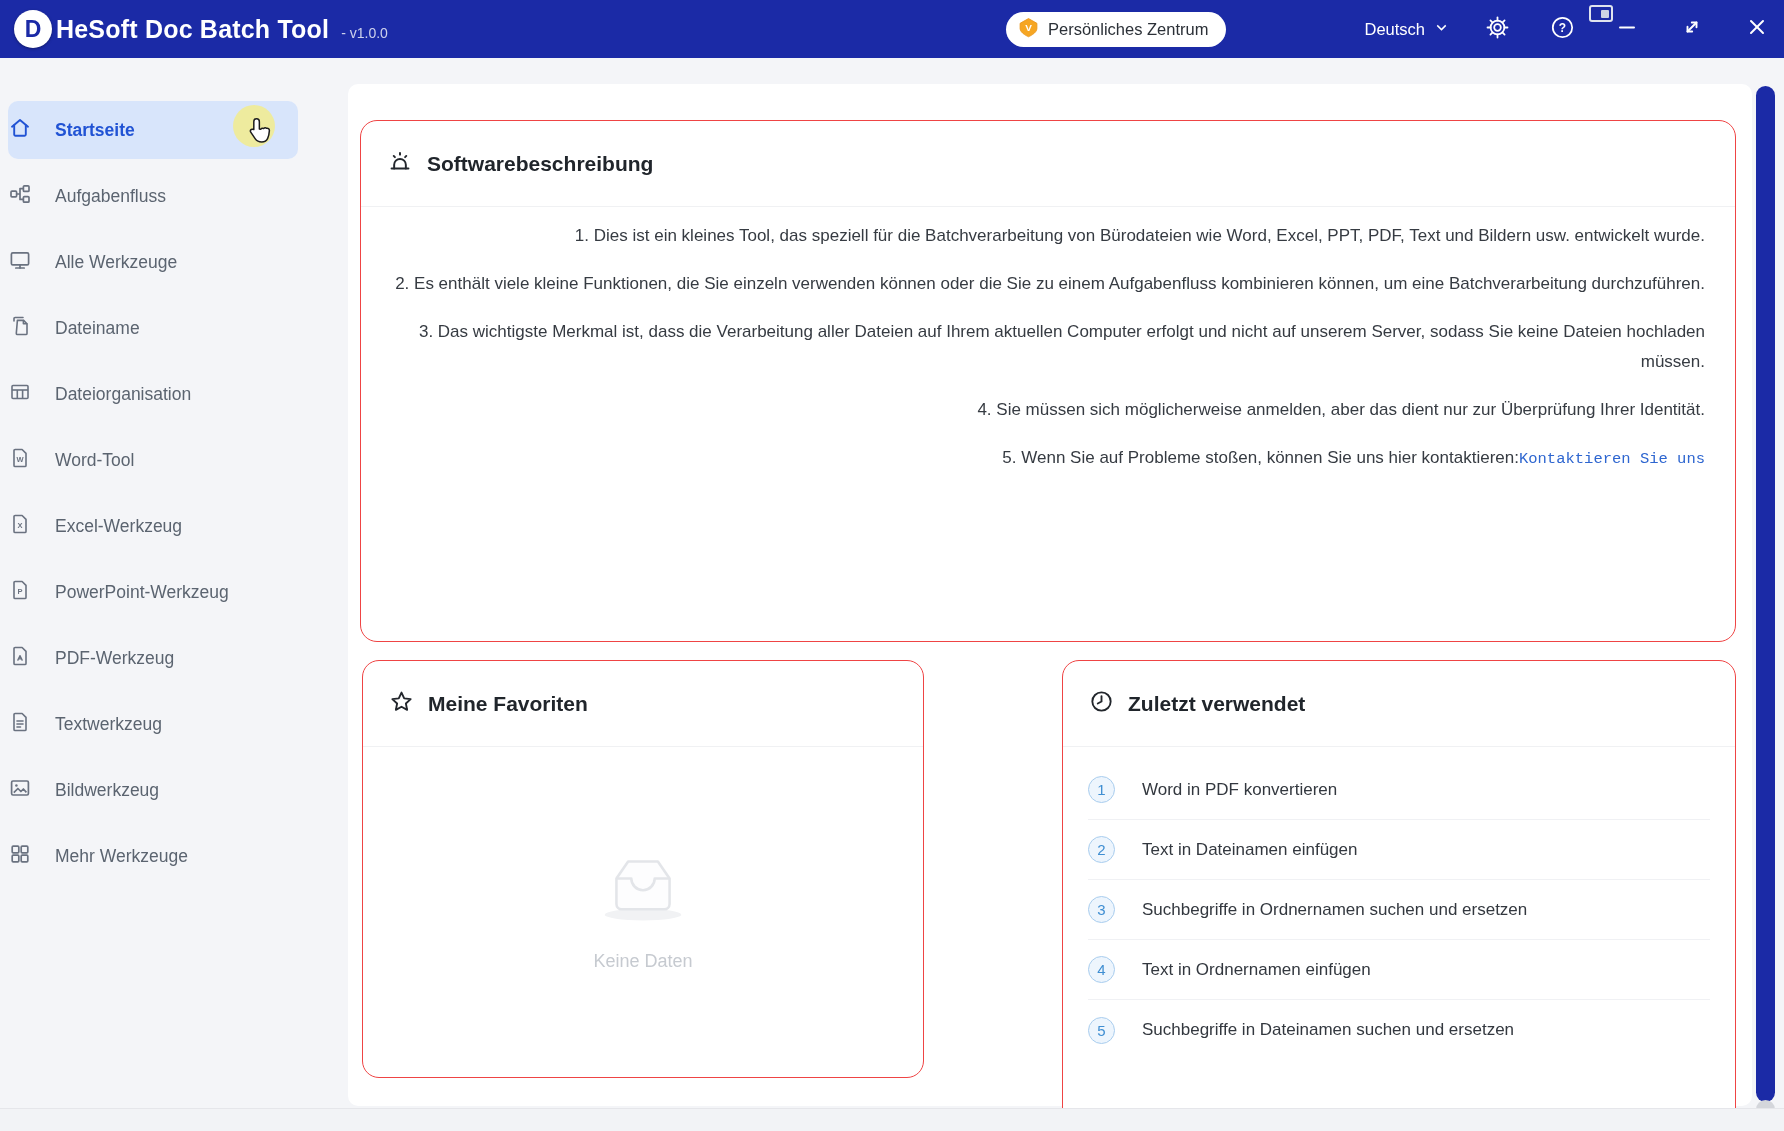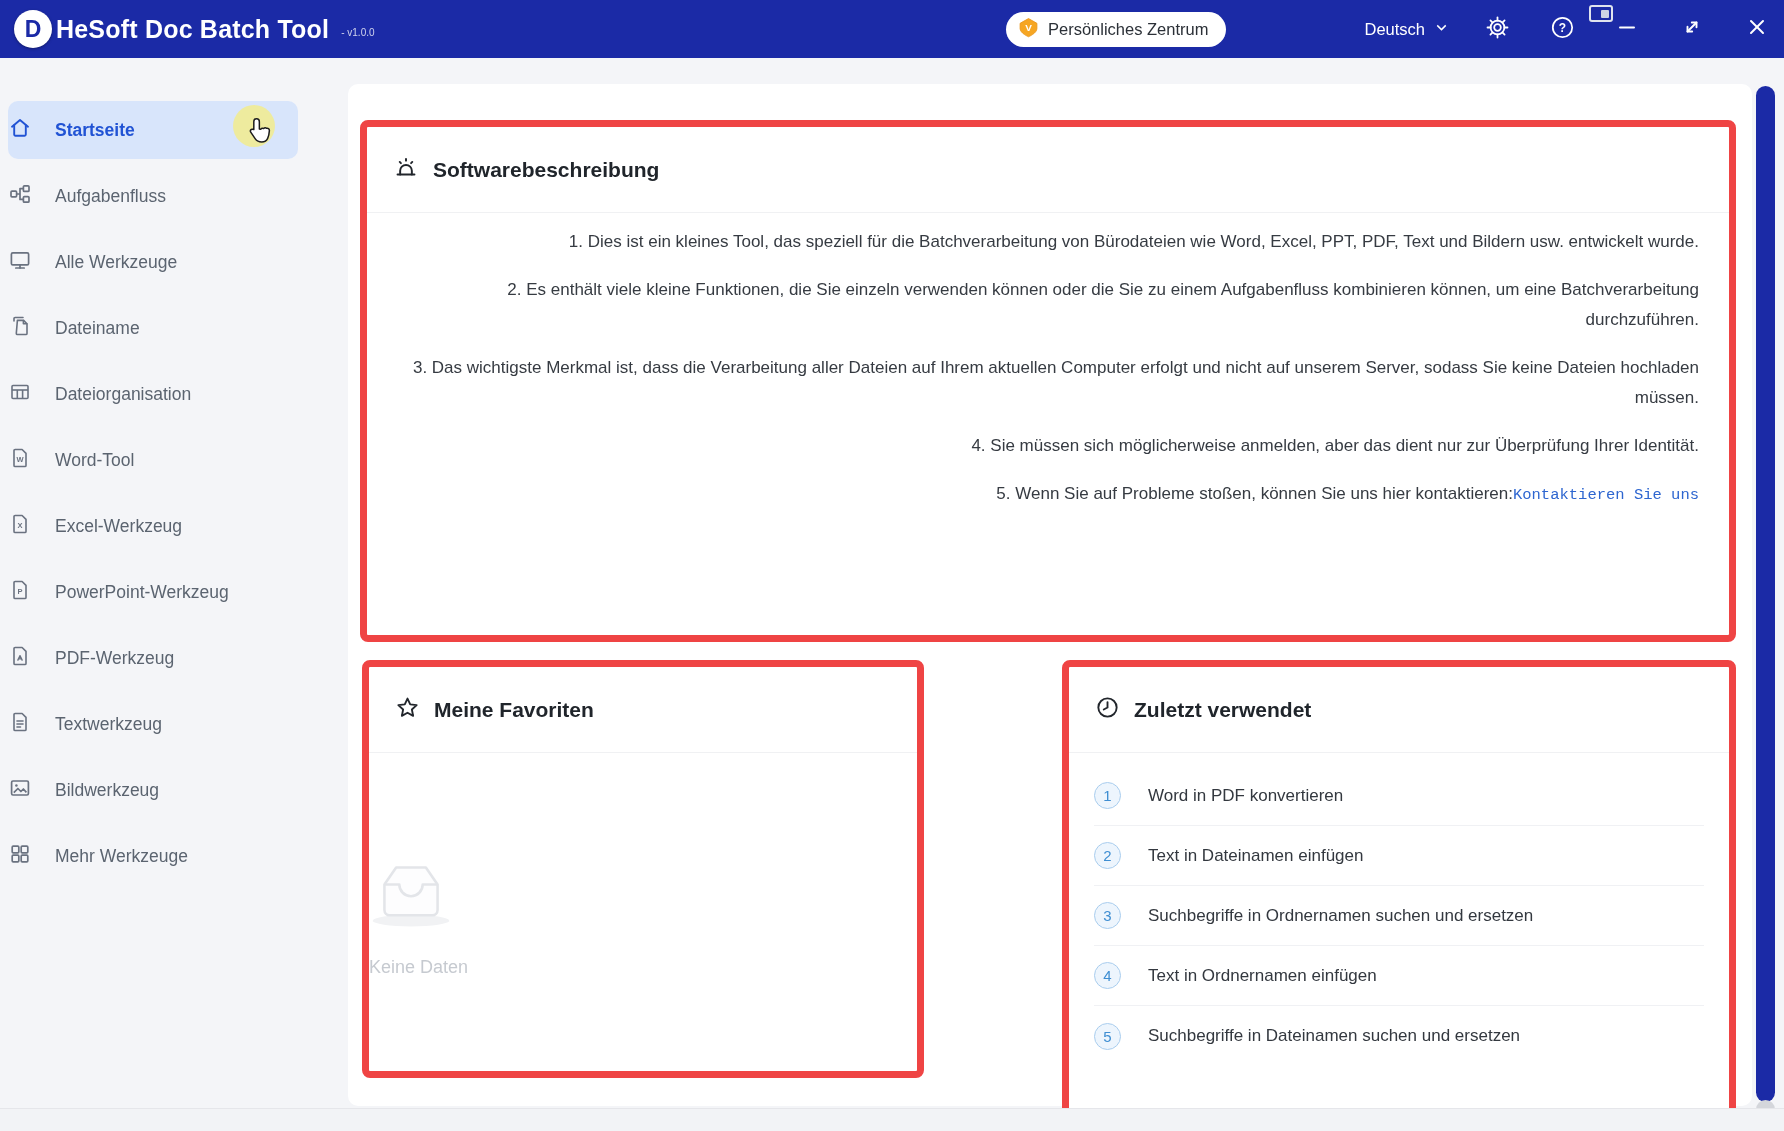--- a/index.html
+++ b/index.html
@@ -3,49 +3,49 @@
 <meta charset="utf-8">
 <style>
   * { margin:0; padding:0; box-sizing:border-box; }
   html,body { width:1784px; height:1131px; }
   body { font-family:"Liberation Sans","DejaVu Sans",sans-serif; background:#f4f5f8; position:relative; overflow:hidden; }
 
   
   .titlebar { position:absolute; left:0; top:0; width:1784px; height:58px; background:#1b2aa6; display:flex; align-items:center; padding:0 10px 0 14px; color:#fff; }
   .logo { width:38px; height:38px; border-radius:50%; background:#fff; box-shadow:0 1px 3px rgba(0,0,0,.35); display:flex; align-items:center; justify-content:center; font-weight:800; font-size:23px; color:#1b2aa6; }
   .app-title { font-size:25px; font-weight:700; margin-left:4px; letter-spacing:.2px; }
-  .app-version { font-size:10px; color:rgba(255,255,255,.78); margin-left:12px; margin-top:7px; }
+  .app-version { font-size:14px; color:rgba(255,255,255,.78); margin-left:12px; margin-top:7px; }
   .tb-right { margin-left:auto; display:flex; align-items:center; }
   .pill { height:35px; background:#fff; border-radius:18px; display:flex; align-items:center; gap:9px; padding:0 18px 0 12px; color:#2b3037; font-size:16.5px; margin-right:138px; }
   .lang { display:flex; align-items:center; gap:8px; font-size:16.5px; margin-right:34px; }
   .tb-icon-btn { width:26px; height:26px; display:flex; align-items:center; justify-content:center; margin-right:39px; }
   .tb-icon-btn:last-child { margin-right:4px; }
   .ime-float { position:absolute; left:1589px; top:5px; width:24px; height:17px; background:#1b2aa6; border:2px solid #dfe3ee; border-radius:3px; display:flex; align-items:center; justify-content:flex-end; padding:2px; }
   .ime-inner { width:8px; height:8px; background:#cdd3e4; border-radius:1px; }
 
   
   .sidebar { position:absolute; left:0; top:58px; width:306px; bottom:23px; padding:43px 8px 0 8px; }
   .side-item { height:58px; margin-bottom:8px; border-radius:10px; display:flex; align-items:center; gap:23px; color:#5b6470; font-size:17.5px; }
   .side-item svg { flex:0 0 auto; }
   .side-item.active { background:#d8e5fb; color:#2153d4; font-weight:700; }
 
   
   .panel { position:absolute; left:348px; top:84px; width:1404px; height:1022px; background:#fff; border-radius:10px; }
-  .card { position:absolute; background:#fff; border:7px solid #ef4444; border-radius:8px; }
+  .card { position:absolute; background:#fff; border:1px solid #ef4444; border-radius:17px; }
   .card-desc   { left:12px;  top:36px;  width:1376px; height:522px; }
   .card-fav    { left:14px;  top:576px; width:562px;  height:418px; }
   .card-recent { left:714px; top:576px; width:674px;  height:516px; }
   .card-head { height:86px; display:flex; align-items:center; gap:14px; padding:0 26px; border-bottom:1px solid #f0f1f3; }
   .card-title { font-size:21px; font-weight:700; color:#20252b; }
   .desc-body { padding:14px 30px 0 30px; }
   .desc-body p { font-size:17px; color:#363b42; line-height:30px; margin-bottom:18px;text-align:right; }
   .contact-link { color:#2e66d0; text-decoration:none; font-size:15.5px;font-family:Liberation Mono, monospace; }
 
   
-  .empty { margin-top:106px; }
+  .empty { margin-top:106px; text-align:center; }
   .empty-label { margin-top:26px; font-size:18px; color:#c6cad0; }
 
   
   .recent-list { padding:13px 0 0 0; }
   .recent-row { height:60px; margin:0 25px; display:flex; align-items:center; gap:27px; border-bottom:1px solid #f0f1f4; }
   .recent-row:last-child { border-bottom:none; }
   .num-badge { width:27px; height:27px; border-radius:50%; background:#edf5fd; border:1px solid #a9cdee; color:#3f8ed2; font-size:15px; display:flex; align-items:center; justify-content:center; flex:0 0 auto; }
   .recent-label { font-size:17px; color:#33383f; }
 
   

